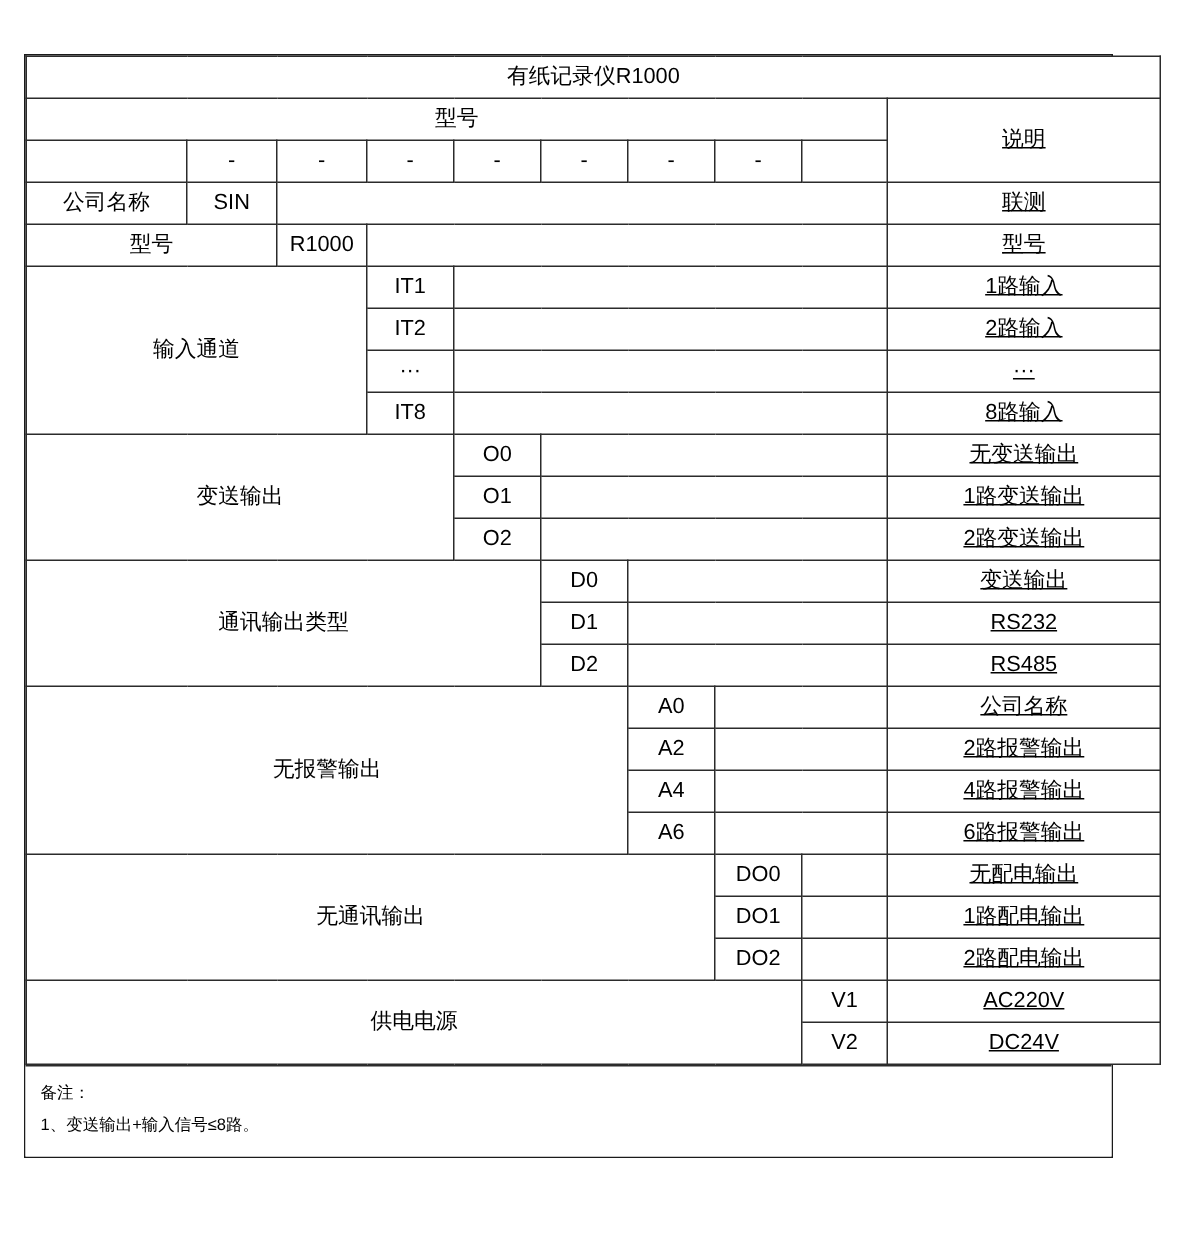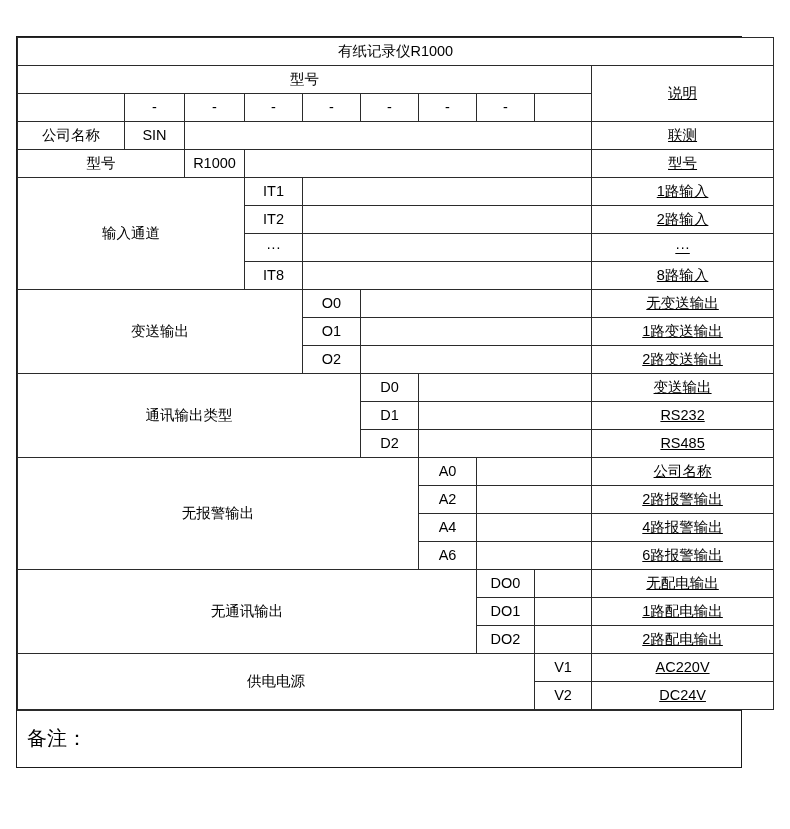--- a/index.html
+++ b/index.html
@@ -62,21 +62,21 @@
   .sep-top {
     border-top: 1px solid #9c1c1c;
   }
   .desc-cell {
     font-size: 14.5px;
     text-decoration: underline;
   }
   .note {
     border-top: 1px solid #2b2b2b;
     padding: 8px 10px 10px 10px;
-    font-size: 20px;
+    font-size: 11px;
     line-height: 1.9;
     background: #ffffff;
   }
   .note div { white-space: pre; }
 </style>
 </head>
 <body>
 
 <div class="sheet">
   <table class="spec">
@@ -231,14 +231,15 @@
       </tr>
       <tr>
         <td>V2</td>
         <td class="desc-cell">DC24V</td>
       </tr>
     </tbody>
   </table>
 
   <div class="note">
     <div>备注：</div>
+    <div>1、变送输出+输入信号≤8路。</div>
   </div>
 </div>
 
 </body></html>

